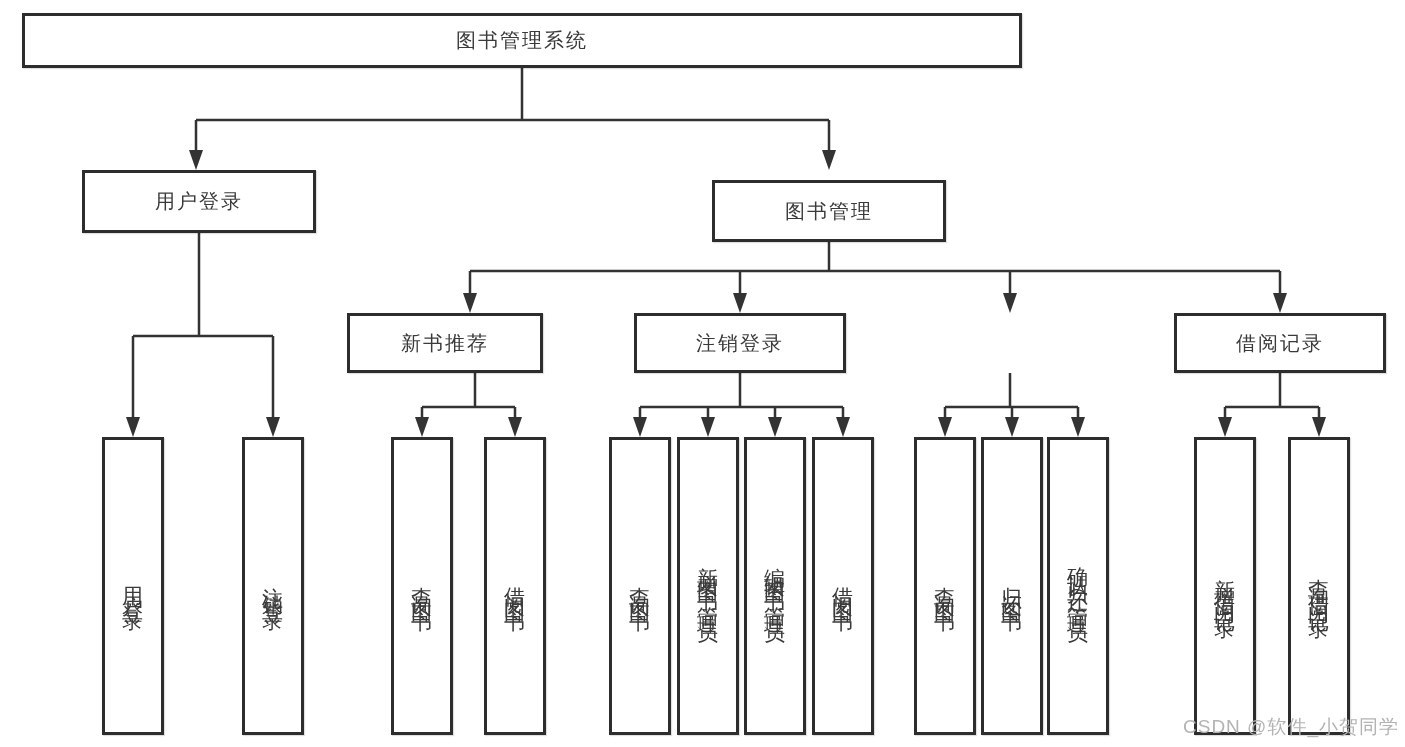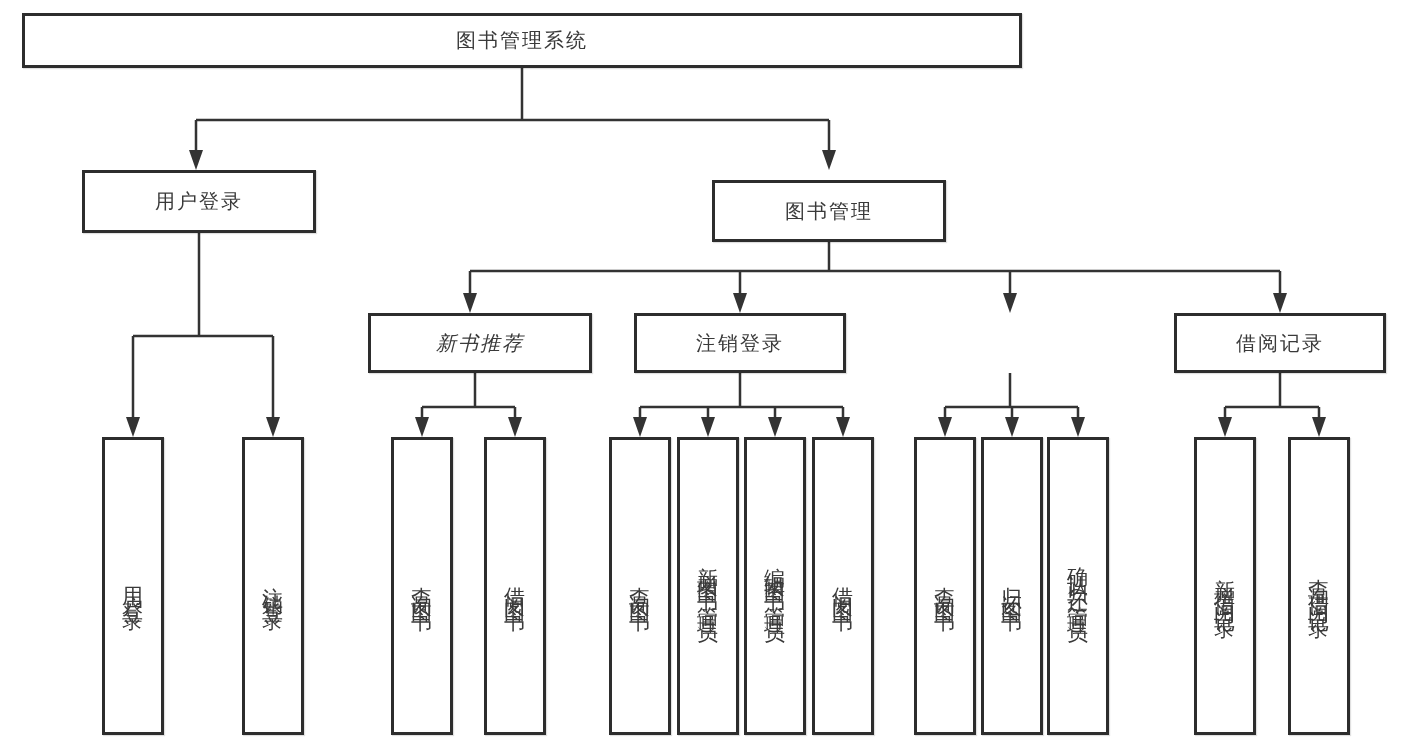--- a/index.html
+++ b/index.html
@@ -123,21 +123,21 @@
     <span class="hlabel">图书管理系统</span>
   </div>
 
   <div class="box" style="left:82px; top:170px; width:234px; height:63px;">
     <span class="hlabel">用户登录</span>
   </div>
   <div class="box" style="left:712px; top:170px; width:234px; height:62px;margin-top:10px;">
     <span class="hlabel">图书管理</span>
   </div>
 
-  <div class="box" style="left:368px; top:313px; width:224px; height:60px;font-style:italic;">
+  <div class="box" style="left:347px; top:313px; width:196px; height:60px;">
     <span class="hlabel">新书推荐</span>
   </div>
   <div class="box" style="left:634px; top:313px; width:212px; height:60px;">
     <span class="hlabel">注销登录</span>
   </div>
   <div class="box" style="left:1174px; top:313px; width:212px; height:60px;">
     <span class="hlabel">借阅记录</span>
   </div>
 
   <div class="box vbox leaf" style="left:102px;">
@@ -177,14 +177,15 @@
     <span class="vlabel">确认归还（管理员）</span>
   </div>
 
   <div class="box vbox leaf" style="left:1194px;">
     <span class="vlabel">新增借阅记录</span>
   </div>
   <div class="box vbox leaf" style="left:1288px;">
     <span class="vlabel">查询借阅记录</span>
   </div>
 
+  <div id="watermark">CSDN @软件_小贺同学</div>
 
 </div>
 
 </body></html>

